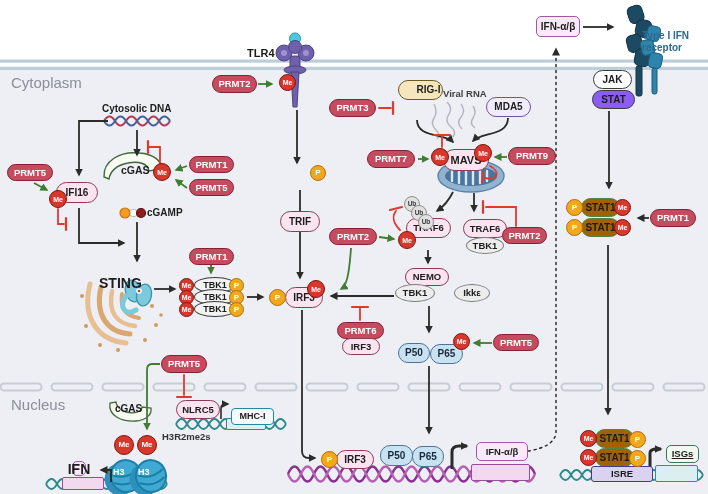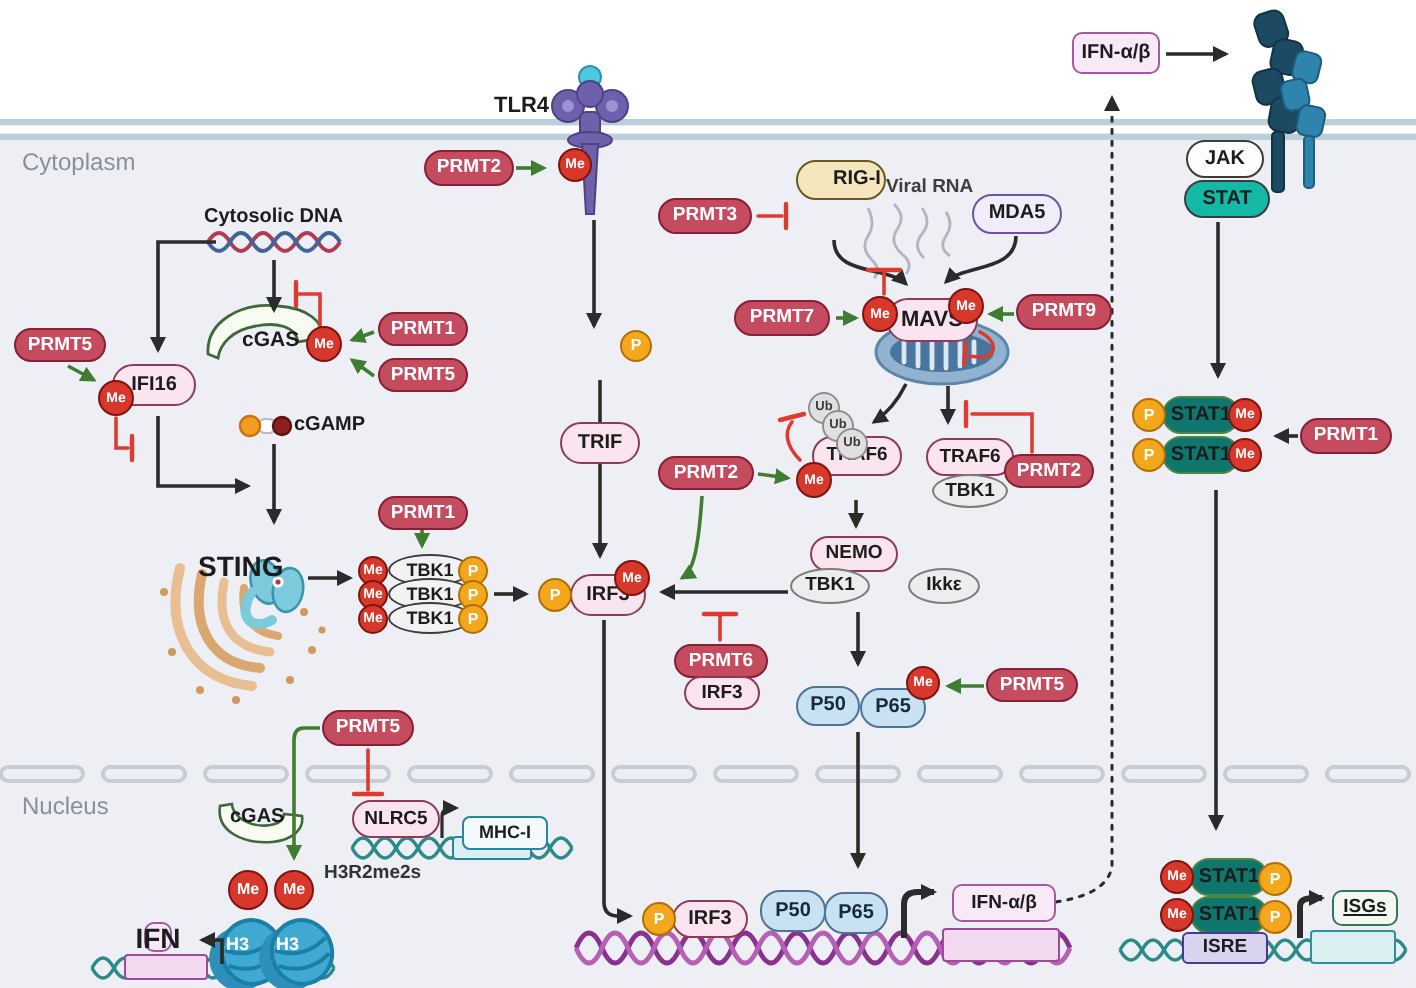--- a/index.html
+++ b/index.html
@@ -10,32 +10,32 @@
         font-weight:bold;color:#1c1c1c;box-sizing:border-box;z-index:3;text-align:center;line-height:1;}
   .pillr{background:#c54b5e;border:1.6px solid #872034;color:#fff;border-radius:10px;font-size:9.5px;}
   .pillp{background:#f9e4ef;border:1.5px solid #8f3b57;border-radius:11px;font-size:10px;}
   .badge{border-radius:50%;color:#fff;z-index:4;}
   .me{background:#d8382c;border:1.4px solid #7e1510;font-size:7px;}
   .pb{background:#f3a71d;border:1.4px solid #b36f05;font-size:8px;}
   .ub{background:#e0e0e0;border:1px solid #8f8f8f;color:#3a3a3a;font-size:6.5px;}
   .eg{background:#f2f2f2;border:1.6px solid #3c3c3c;border-radius:50%;font-size:9px;}
   .eg2{background:#ededed;border:1.6px solid #7d7d7d;border-radius:50%;font-size:9.5px;}
   .blu{background:#c8e2f2;border:1.6px solid #4f7396;border-radius:10px;font-size:10px;color:#17293d;}
-  .grn{background:#0f766e;border:1.6px solid #4c8742;border-radius:10px;font-size:10px;}
+  .grn{background:#a16207;border:1.6px solid #4c8742;border-radius:10px;font-size:10px;}
   .wht{background:#fdfdfd;border:1.6px solid #3c3c3c;border-radius:11px;font-size:10px;}
-  .sta{background:#14b8a6;border:1.6px solid #3c3c3c;border-radius:11px;font-size:10px;}
+  .sta{background:#8b5cf6;border:1.6px solid #3c3c3c;border-radius:11px;font-size:10px;}
   .tan{background:#f6e6bd;border:1.6px solid #6b5a1e;border-radius:10px;font-size:10px;}
   .lav{background:#f1ecf9;border:1.6px solid #6b55a0;border-radius:10px;font-size:10px;}
   .bxp{background:#f8e9f7;border:1.6px solid #a259a2;border-radius:5px;font-size:9.5px;}
   .bxc{background:#f4fafb;border:1.6px solid #27879c;border-radius:4px;font-size:9px;}
   .bxg{background:#f2f9f0;border:1.6px solid #38755b;border-radius:5px;font-size:9.5px;}
   .bxi{background:#d9d3ef;border:1.5px solid #473a8c;border-radius:3px;font-size:9.5px;}
   .gene{position:absolute;z-index:2;border-radius:2px;box-sizing:border-box;}
   .lbl{position:absolute;z-index:3;font-weight:bold;color:#1c1c1c;}
-  .soft{color:#8a8f99;font-weight:normal;font-size:12px;}
+  .soft{color:#8a8f99;font-weight:normal;font-size:15px;}
 </style>
 </head>
 <body>
 
 <div id="stage">
 <div id="cyto"></div>
 
 <svg width="708" height="494" viewBox="0 0 708 494">
   <defs>
     <marker id="ab" markerUnits="userSpaceOnUse" markerWidth="9" markerHeight="9" refX="6.5" refY="4" orient="auto">
@@ -308,34 +308,35 @@
 <div class="gene" style="left:62px;top:477px;width:42px;height:13px;background:#f2d9ef;border:1.4px solid #9c4a9c;"></div>
 
 <div class="node pillp" style="left:336px;top:450px;width:38px;height:19px;">IRF3</div>
 <div class="node badge pb" style="left:321px;top:451px;width:17px;height:17px;">P</div>
 <div class="node blu" style="left:380px;top:445px;width:33px;height:21px;">P50</div>
 <div class="node blu" style="left:412px;top:446px;width:32px;height:21px;">P65</div>
 <div class="node bxp" style="left:476px;top:442px;width:52px;height:19px;">IFN-α/β</div>
 <div class="gene" style="left:471px;top:464px;width:59px;height:17px;background:#f2d9ef;border:1.4px solid #9c4a9c;"></div>
 
 <div class="node bxp" style="left:536px;top:16px;width:44px;height:21px;font-size:10px;">IFN-α/β</div>
+<div class="lbl" style="left:642px;top:30px;width:64px;font-size:10px;color:#2a6b8f;line-height:1.15;">Type I IFN receptor</div>
 <div class="node wht" style="left:593px;top:70px;width:39px;height:19px;">JAK</div>
 <div class="node sta" style="left:592px;top:90px;width:43px;height:19px;">STAT</div>
 
 <div class="node badge pb" style="left:566px;top:199px;width:17px;height:17px;">P</div>
 <div class="node grn" style="left:581px;top:198px;width:39px;height:19px;">STAT1</div>
 <div class="node badge me" style="left:614px;top:199px;width:17px;height:17px;">Me</div>
 <div class="node badge pb" style="left:566px;top:219px;width:17px;height:17px;">P</div>
 <div class="node grn" style="left:581px;top:218px;width:39px;height:19px;">STAT1</div>
 <div class="node badge me" style="left:614px;top:219px;width:17px;height:17px;">Me</div>
 <div class="node pillr" style="left:650px;top:209px;width:46px;height:18px;">PRMT1</div>
 
 <div class="node badge me" style="left:580px;top:430px;width:17px;height:17px;">Me</div>
 <div class="node grn" style="left:595px;top:429px;width:39px;height:19px;">STAT1</div>
 <div class="node badge pb" style="left:629px;top:431px;width:17px;height:17px;">P</div>
 <div class="node badge me" style="left:580px;top:449px;width:17px;height:17px;">Me</div>
 <div class="node grn" style="left:595px;top:448px;width:39px;height:19px;">STAT1</div>
 <div class="node badge pb" style="left:629px;top:450px;width:17px;height:17px;">P</div>
-<div class="node bxi" style="left:591px;top:466px;width:43px;height:16px;">ISRE</div>
+<div class="node bxi" style="left:591px;top:466px;width:62px;height:16px;">ISRE</div>
 <div class="node bxg" style="left:666px;top:445px;width:33px;height:18px;text-decoration:underline;">ISGs</div>
 <div class="gene" style="left:655px;top:465px;width:43px;height:17px;background:#dbeef0;border:1.4px solid #2e8fa3;"></div>
 
 </div>
 
 </body></html>

